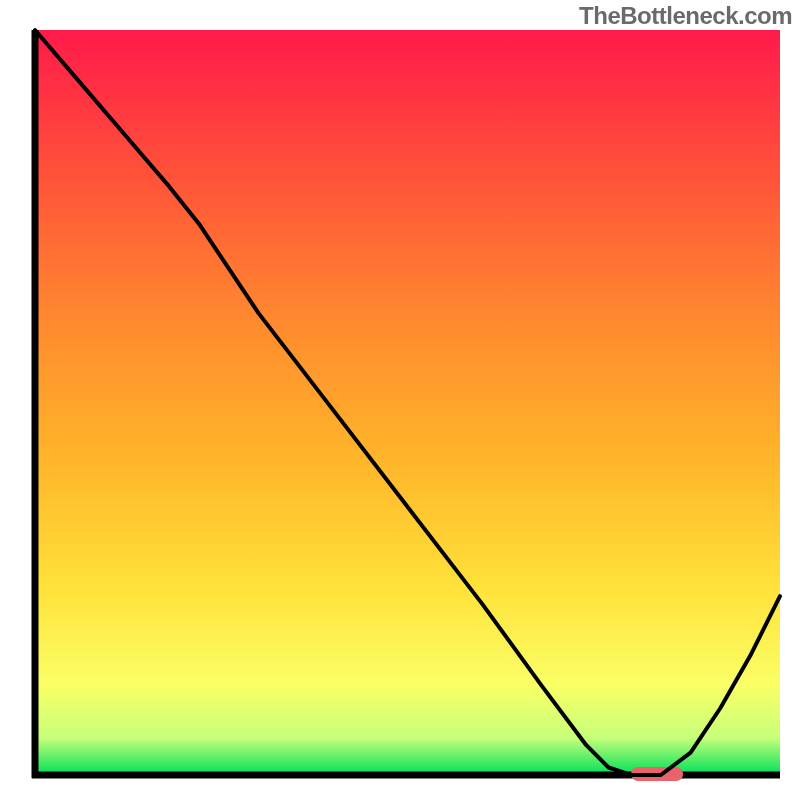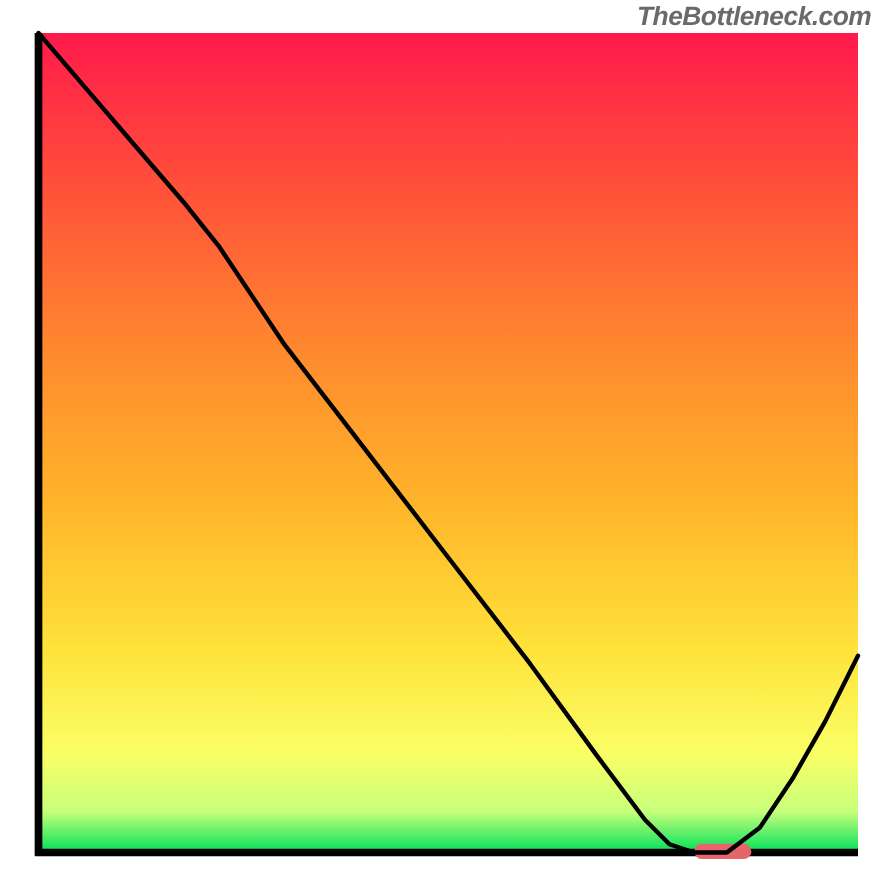--- a/index.html
+++ b/index.html
@@ -16,21 +16,20 @@
     height: 800px;
   }
   .watermark {
     position: absolute;
     top: 2px;
     right: 8px;
     font-size: 24px;
     font-weight: bold;
     color: #6a6a6a;
     letter-spacing: -0.5px;
-    font-style: italic;
   }
   svg.plot {
     position: absolute;
     left: 0;
     top: 0;
   }
 </style>
 </head>
 <body>
 <div class="container">

